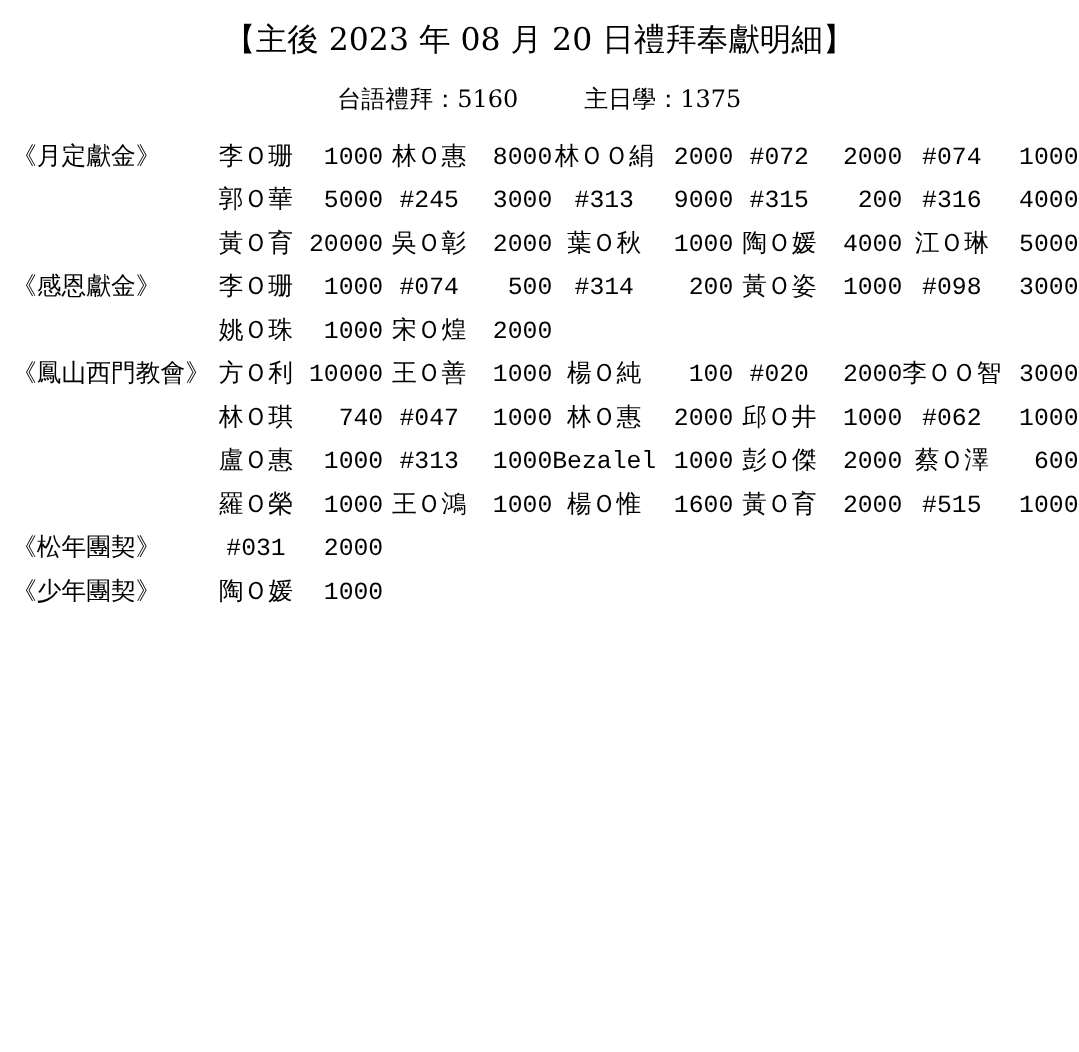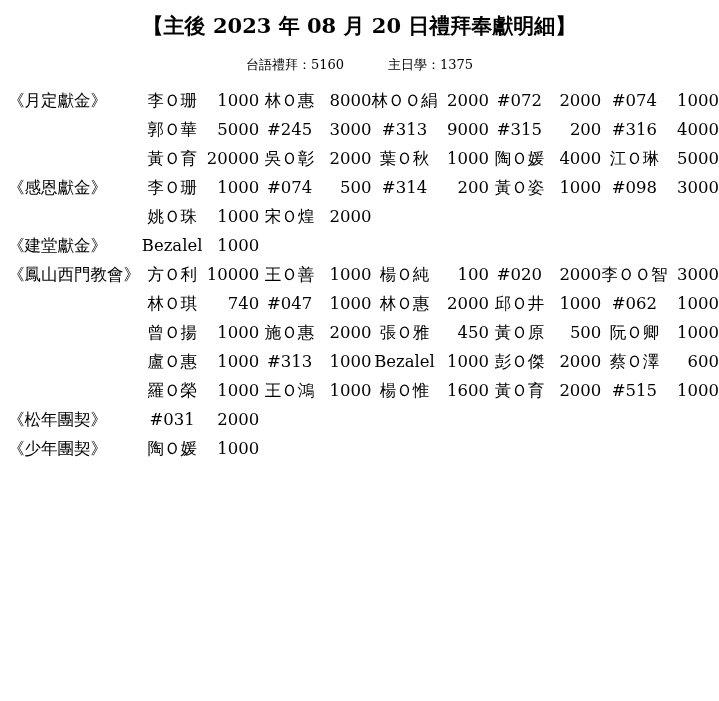--- a/index.html
+++ b/index.html
@@ -16,42 +16,43 @@
   }
   .page {
     position: relative;
     width: 719px;
     height: 701px;
     padding: 0;
   }
   .title {
     text-align: center;
     font-size: 21px;
-    font-weight: bold;
+    font-weight: normal;
     letter-spacing: 0px;
     margin-top: 12px;
     margin-bottom: 4px;
     white-space: nowrap;
   }
   .summary {
     display: flex;
     justify-content: center;
     align-items: flex-start;
-    font-size: 13px;
+    font-size: 16px;
     margin-top: 16px;
     margin-bottom: 12px;
   }
   .summary .sum-item {
     white-space: nowrap;
     margin: 0 22px;
   }
   table.ledger {
     border-collapse: collapse;
     margin-left: 8px;
     margin-top: 2px;
+    font-family: Liberation Mono, monospace;
   }
   table.ledger td {
     font-size: 16.5px;
     padding: 3.5px 0;
     vertical-align: baseline;
     white-space: nowrap;
   }
   td.cat {
     width: 128px;
     text-align: left;
@@ -146,33 +147,20 @@
         <td class="nm">宋Ｏ煌</td>
         <td class="amt">2000</td>
         <td class="nm"></td>
         <td class="amt"></td>
         <td class="nm"></td>
         <td class="amt"></td>
         <td class="nm"></td>
         <td class="amt"></td>
       </tr>
 
-      <tr>
-        <td class="cat">《建堂獻金》</td>
-        <td class="nm">Bezalel</td>
-        <td class="amt">1000</td>
-        <td class="nm"></td>
-        <td class="amt"></td>
-        <td class="nm"></td>
-        <td class="amt"></td>
-        <td class="nm"></td>
-        <td class="amt"></td>
-        <td class="nm"></td>
-        <td class="amt"></td>
-      </tr>
 
       <tr>
         <td class="cat">《鳳山西門教會》</td>
         <td class="nm">方Ｏ利</td>
         <td class="amt">10000</td>
         <td class="nm">王Ｏ善</td>
         <td class="amt">1000</td>
         <td class="nm">楊Ｏ純</td>
         <td class="amt">100</td>
         <td class="nm">#020</td>
@@ -188,33 +176,20 @@
         <td class="amt">1000</td>
         <td class="nm">林Ｏ惠</td>
         <td class="amt">2000</td>
         <td class="nm">邱Ｏ井</td>
         <td class="amt">1000</td>
         <td class="nm">#062</td>
         <td class="amt">1000</td>
       </tr>
       <tr>
         <td class="cat"></td>
-        <td class="nm">曾Ｏ揚</td>
-        <td class="amt">1000</td>
-        <td class="nm">施Ｏ惠</td>
-        <td class="amt">2000</td>
-        <td class="nm">張Ｏ雅</td>
-        <td class="amt">450</td>
-        <td class="nm">黃Ｏ原</td>
-        <td class="amt">500</td>
-        <td class="nm">阮Ｏ卿</td>
-        <td class="amt">1000</td>
-      </tr>
-      <tr>
-        <td class="cat"></td>
         <td class="nm">盧Ｏ惠</td>
         <td class="amt">1000</td>
         <td class="nm">#313</td>
         <td class="amt">1000</td>
         <td class="nm">Bezalel</td>
         <td class="amt">1000</td>
         <td class="nm">彭Ｏ傑</td>
         <td class="amt">2000</td>
         <td class="nm">蔡Ｏ澤</td>
         <td class="amt">600</td>

